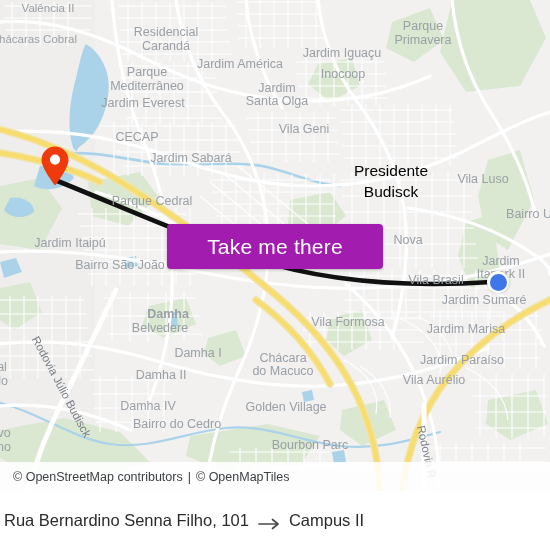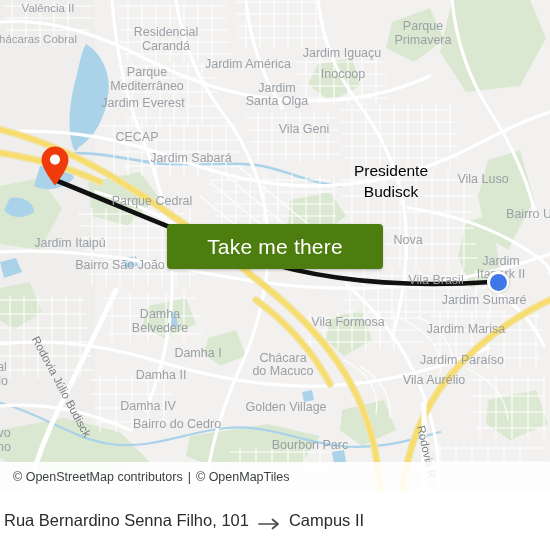--- a/index.html
+++ b/index.html
@@ -43,21 +43,21 @@
     box-shadow:0 0 3px rgba(0,0,0,.25);
   }
   .dot-me:after{
     content:"";position:absolute;left:2.5px;top:2.5px;width:17px;height:17px;
     border-radius:50%;background:#3f76e8;
   }
 
   
   .cta{
     position:absolute;left:167px;top:224px;width:216px;height:45px;
-    background:#4d7c0f;
+    background:#a21caf;
     border-radius:4px;
     color:#ffffff;
     font-size:21px;
     display:flex;align-items:center;justify-content:center;
     box-shadow:0 1px 3px rgba(0,0,0,.25);
     cursor:pointer;
     border:none;
     font-family:"Liberation Sans", sans-serif;
     letter-spacing:.2px;
   }
@@ -485,21 +485,21 @@
     </svg>
 
     <div id="map-labels">
         <div class="lbl sz11" style="left: 48px; top: 9px;">Valência II</div>
         <div class="lbl sz11" style="left: 38px; top: 40px;">hácaras Cobral</div>
         <div class="lbl sz12" style="left: 166px; top: 32px;">Residencial</div>
         <div class="lbl sz12" style="left: 166px; top: 46px;">Carandá</div>
         <div class="lbl sz12" style="left: 342px; top: 53px;">Jardim Iguaçu</div>
         <div class="lbl sz12" style="left: 423px; top: 26px;">Parque</div>
         <div class="lbl sz12" style="left: 423px; top: 40px;">Primavera</div>
-        <div class="lbl sz12" style="left: 248px; top: 64px;">Jardim América</div>
+        <div class="lbl sz12" style="left: 240px; top: 64px;">Jardim América</div>
         <div class="lbl sz12" style="left: 343px; top: 74px;">Inocoop</div>
         <div class="lbl sz12" style="left: 147px; top: 72px;">Parque</div>
         <div class="lbl sz12" style="left: 147px; top: 86px;">Mediterrâneo</div>
         <div class="lbl sz12" style="left: 277px; top: 88px;">Jardim</div>
         <div class="lbl sz12" style="left: 277px; top: 101px;">Santa Olga</div>
         <div class="lbl sz12" style="left: 143px; top: 103px;">Jardim Everest</div>
         <div class="lbl sz12" style="left: 304px; top: 129px;">Vila Geni</div>
         <div class="lbl sz12" style="left: 137px; top: 137px;">CECAP</div>
         <div class="lbl sz12" style="left: 191px; top: 158px;">Jardim Sabará</div>
         <div class="lbl sz15" style="left: 391px; top: 171px;">Presidente</div>
@@ -507,21 +507,21 @@
         <div class="lbl sz12" style="left: 483px; top: 179px;">Vila Luso</div>
         <div class="lbl sz12" style="left: 152px; top: 201px;">Parque Cedral</div>
         <div class="lbl sz12" style="left: 529px; top: 214px;">Bairro U</div>
         <div class="lbl sz12" style="left: 70px; top: 243px;">Jardim Itaipú</div>
         <div class="lbl sz12" style="left: 408px; top: 240px;">Nova</div>
         <div class="lbl sz12" style="left: 120px; top: 265px;">Bairro São João</div>
         <div class="lbl sz12" style="left: 420px; top: 280px; margin-left: 16px;">Vila Brasil</div>
         <div class="lbl sz12" style="left: 501px; top: 261px;">Jardim</div>
         <div class="lbl sz12" style="left: 501px; top: 274px;">Itapark II</div>
         <div class="lbl sz12" style="left: 484px; top: 300px;">Jardim Sumaré</div>
-        <div class="lbl sz12" style="left: 160px; top: 314px;">Damha</div>
+        <div class="lbl sz12" style="left: 168px; top: 314px; font-weight: bold;">Damha</div>
         <div class="lbl sz12" style="left: 348px; top: 322px;">Vila Formosa</div>
         <div class="lbl sz12" style="left: 160px; top: 328px;">Belvedere</div>
         <div class="lbl sz12" style="left: 466px; top: 329px;">Jardim Marisa</div>
         <div class="lbl sz12" style="left: 198px; top: 353px;">Damha I</div>
         <div class="lbl sz12" style="left: 283px; top: 358px;">Chácara</div>
         <div class="lbl sz12" style="left: 462px; top: 360px;">Jardim Paraíso</div>
         <div class="lbl sz12" style="left: 161px; top: 375px;">Damha II</div>
         <div class="lbl sz12" style="left: 283px; top: 371px;">do Macuco</div>
         <div class="lbl sz12" style="left: 434px; top: 380px;">Vila Aurélio</div>
         <div class="lbl sz12" style="left: 2px; top: 367px;">al</div>

